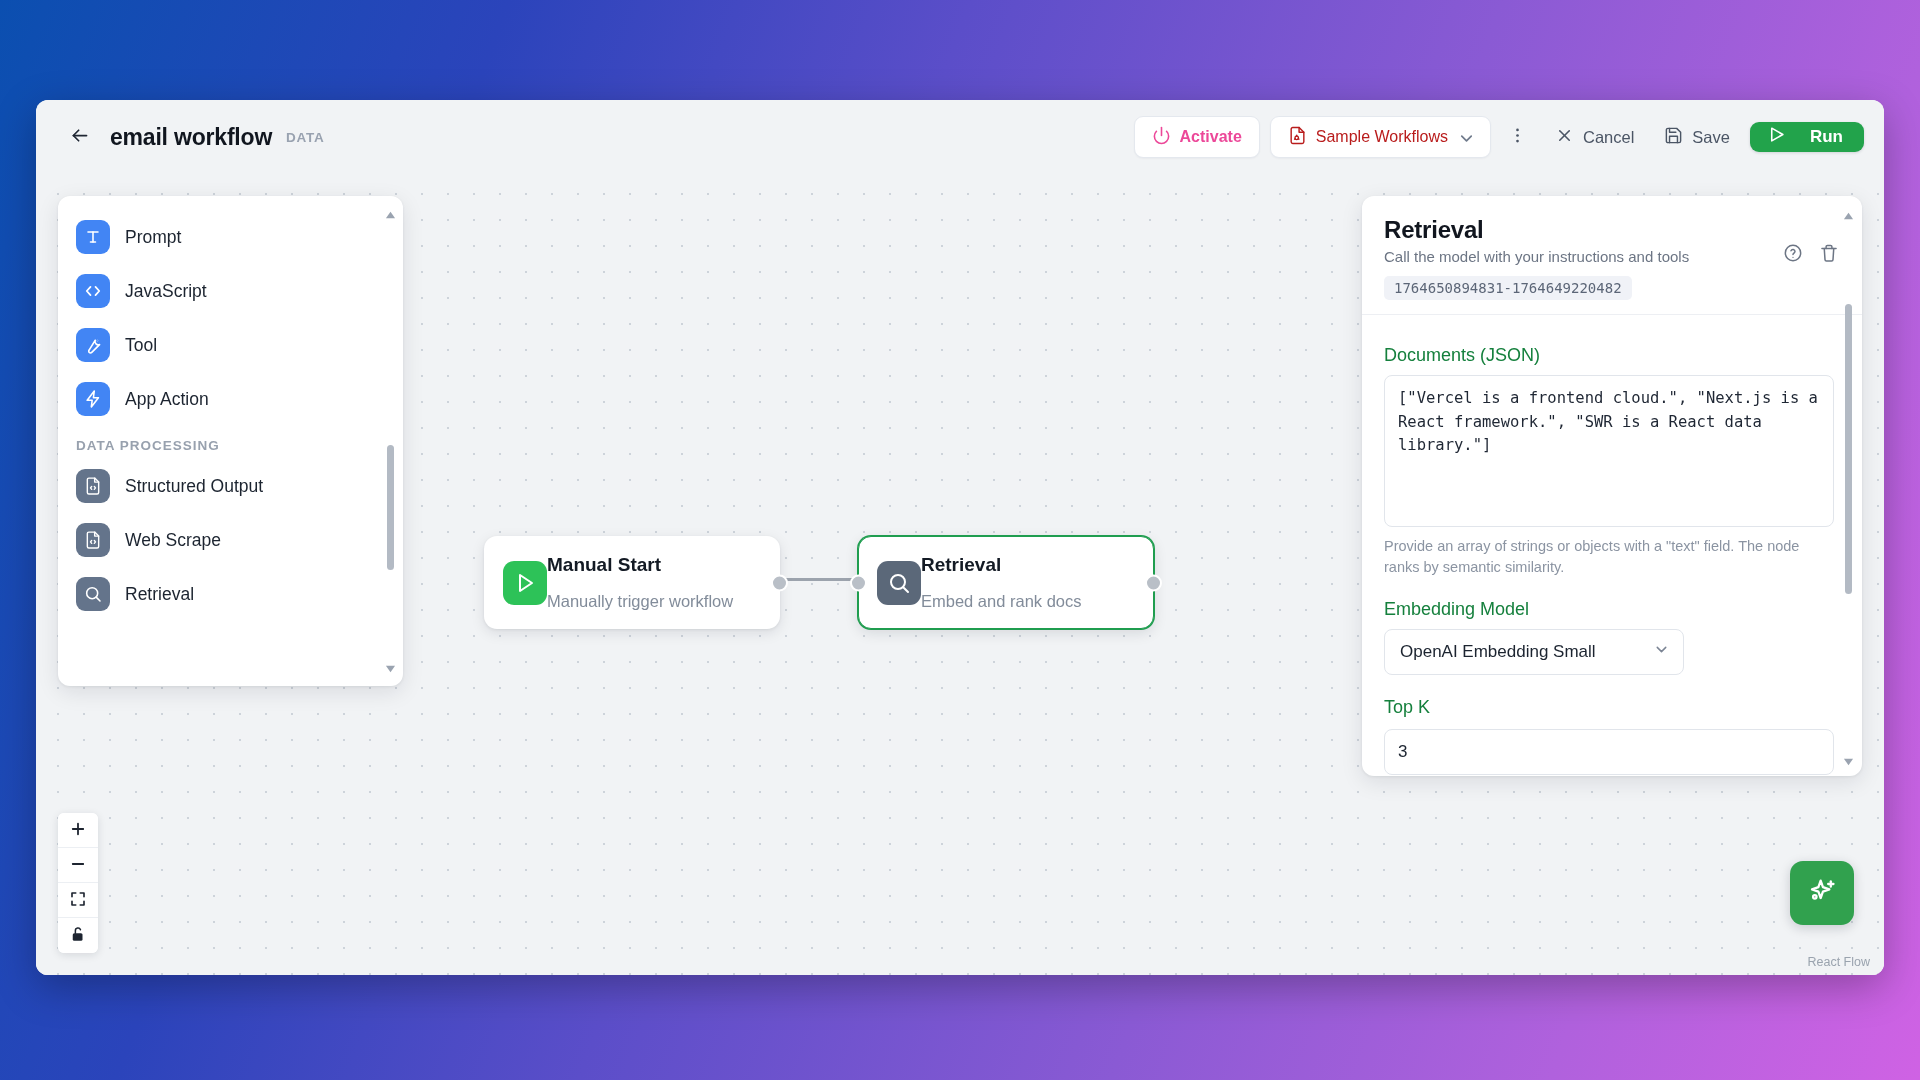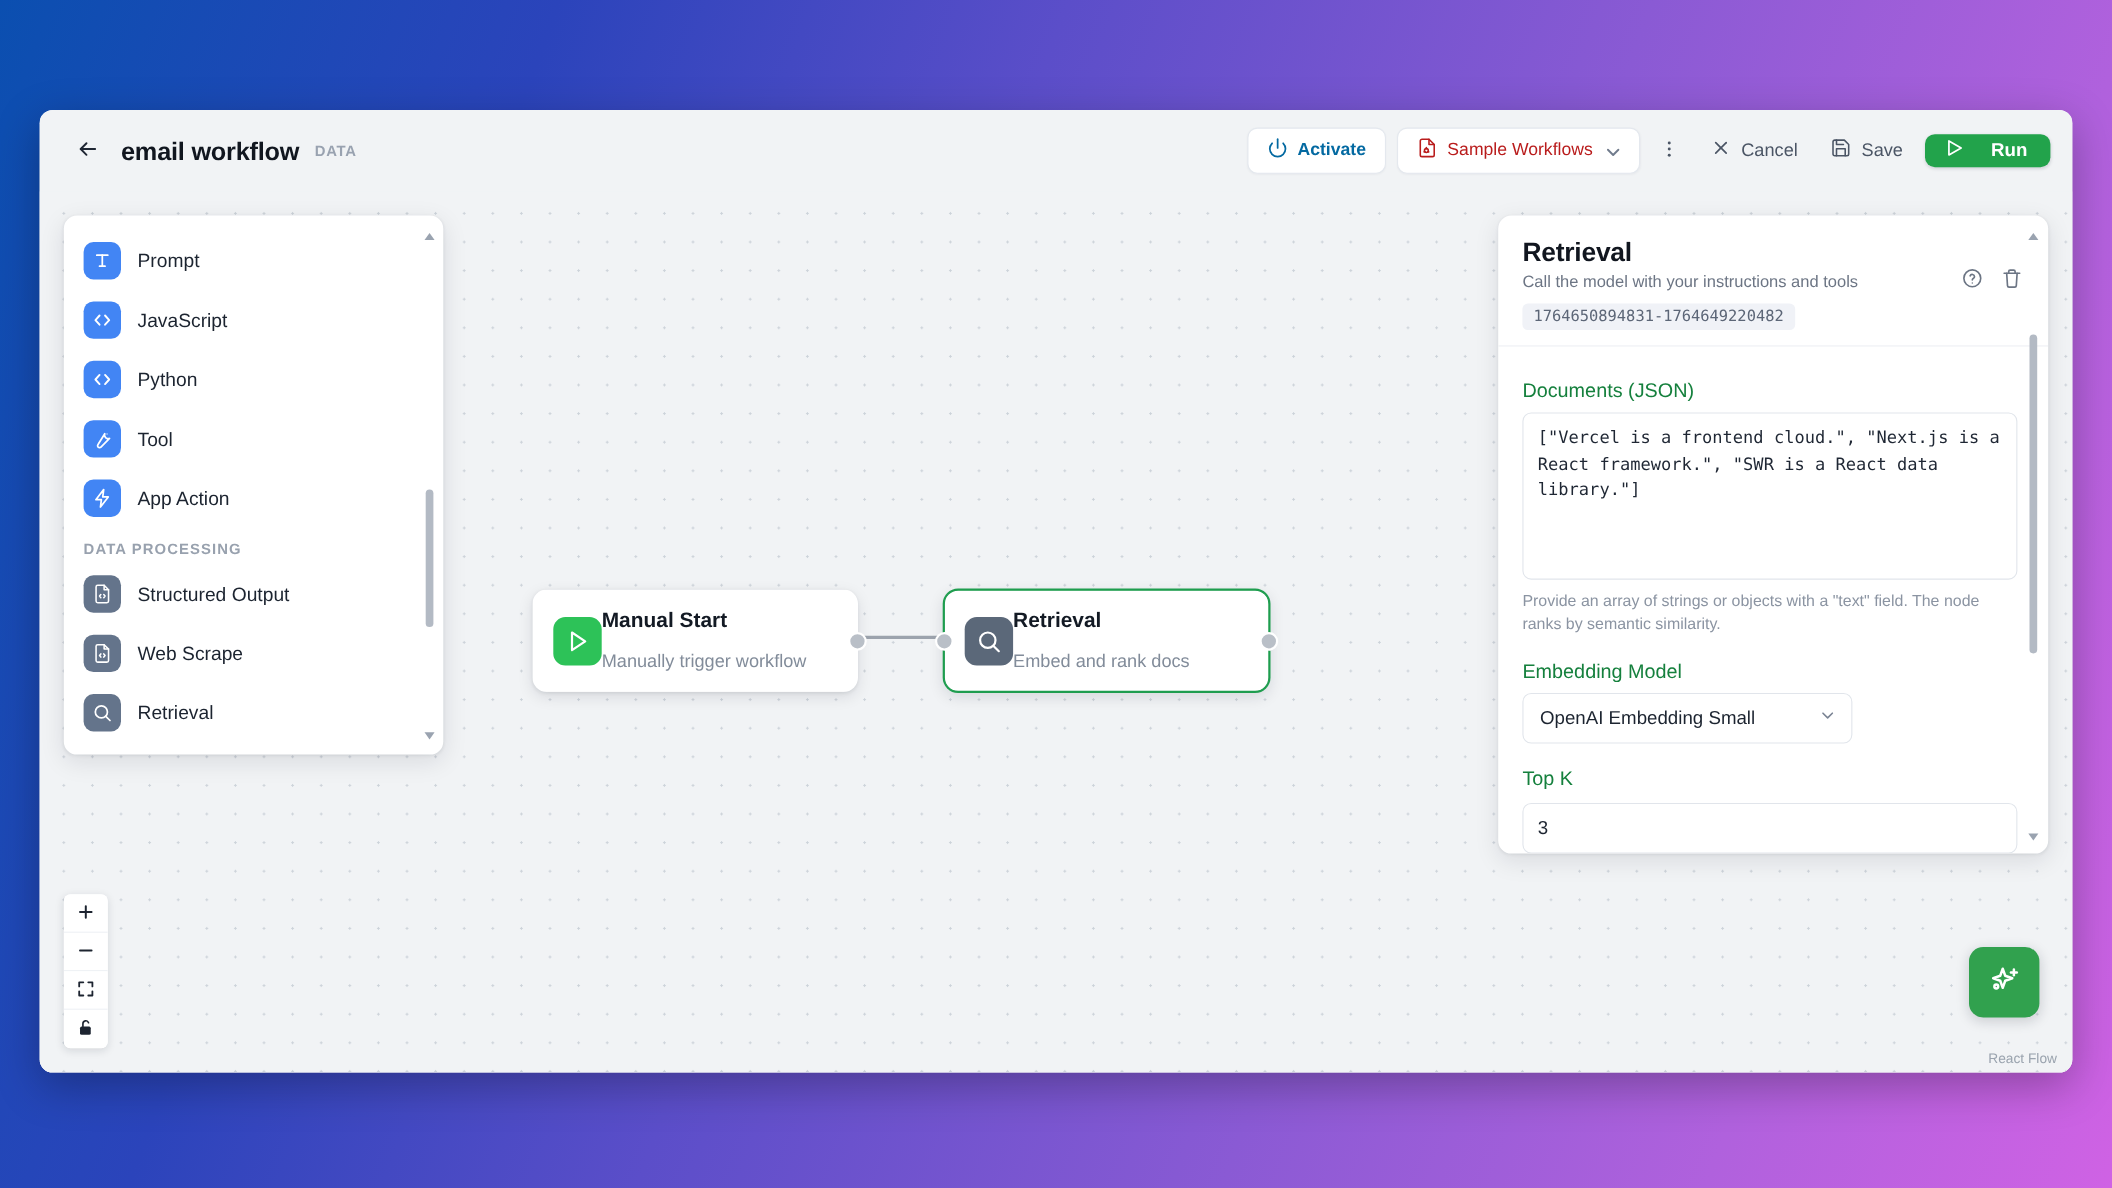--- a/index.html
+++ b/index.html
@@ -50,21 +50,21 @@
   .tb-actions { display: flex; align-items: center; gap: 10px; }
 
   .pill {
     height: 42px; display: flex; align-items: center; gap: 9px;
     padding: 0 17px; border-radius: 9px;
     background: #ffffff; border: 1px solid #e4e8ee;
     font-size: 16px; font-weight: 400; color: #b91c1c;
     cursor: pointer; white-space: nowrap;
     box-shadow: 0 1px 2px rgba(16,24,40,.04);
   }
-  .pill.activate { color: #0369a1; font-weight: 600; }
+  .pill.activate { color: #ec4899; font-weight: 600; }
   .pill svg { width: 19px; height: 19px; flex: 0 0 auto; }
   .pill .chev { width: 16px; height: 16px; color: #707b8c; }
 
   .icon-btn {
     width: 34px; height: 40px; border-radius: 8px;
     display: flex; align-items: center; justify-content: center;
     color: #4b5565; background: transparent; border: 0; cursor: pointer;
   }
   .ghost-btn {
     height: 40px; display: flex; align-items: center; gap: 9px;
@@ -447,29 +447,20 @@
           <div class="pal-item">
             <div class="pal-ico blue">
               <svg viewBox="0 0 24 24" fill="none" stroke="currentColor" stroke-width="2.1" stroke-linecap="round" stroke-linejoin="round">
                   <polyline points="9 7 4.5 12 9 17"></polyline>
                   <polyline points="15 7 19.5 12 15 17"></polyline>
                 </svg>
             </div>
             <div class="pal-label">JavaScript</div>
           </div>
 
-          <div class="pal-item">
-            <div class="pal-ico blue">
-              <svg viewBox="0 0 24 24" fill="none" stroke="currentColor" stroke-width="2.1" stroke-linecap="round" stroke-linejoin="round">
-                  <polyline points="9 7 4.5 12 9 17"></polyline>
-                  <polyline points="15 7 19.5 12 15 17"></polyline>
-                </svg>
-            </div>
-            <div class="pal-label">Python</div>
-          </div>
 
           <div class="pal-item">
             <div class="pal-ico blue">
               <svg viewBox="0 0 24 24" fill="none" stroke="currentColor" stroke-width="1.9" stroke-linecap="round" stroke-linejoin="round">
                   <path d="M14.7 6.3a4 4 0 0 0 5.2 5.2l-9.4 9.4a2.1 2.1 0 0 1-3-3z"></path>
                   <circle cx="17.3" cy="6.7" r="0.1"></circle>
                 </svg>
             </div>
             <div class="pal-label">Tool</div>
           </div>

